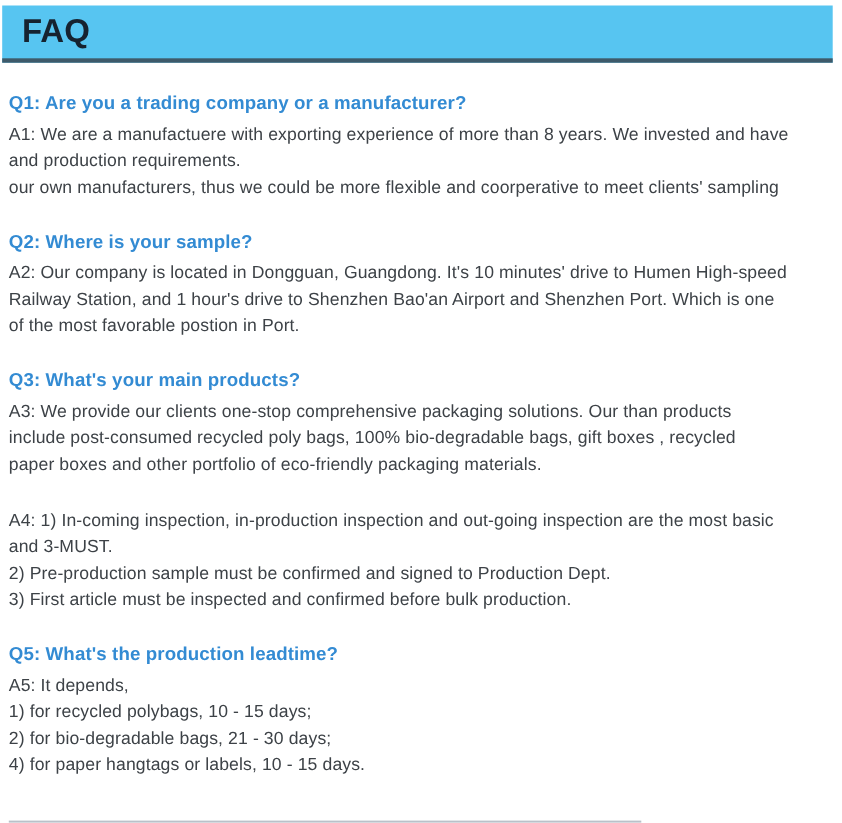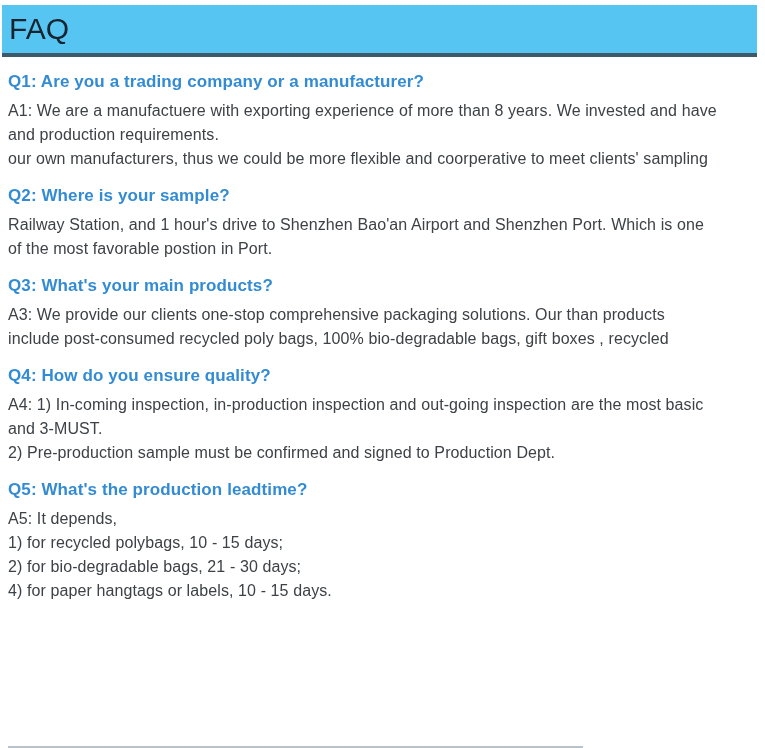--- a/index.html
+++ b/index.html
@@ -23,34 +23,34 @@
     width: 755px;
     height: 48px;
     background: #57C5F1;
     border-bottom: 4px solid #3E5A6A;
     box-sizing: content-box;
     display: flex;
     align-items: center;
   }
   .title-bar .title-text {
     font-size: 30px;
-    font-weight: 400;
+    font-weight: 700;
     color: #162330;
-    padding-left: 7px;
+    padding-left: 18px;
     letter-spacing: 0px;
     line-height: 1;
   }
   .content {
     position: absolute;
     left: 8px;
     top: 57px;
     width: 749px;
   }
   .faq-item {
-    margin-top: 15px;
+    margin-top: 27px;
   }
   .faq-item .question {
     color: #338BD3;
     font-size: 17px;
     font-weight: 700;
     line-height: 20px;
     margin-bottom: 7px;
     letter-spacing: 0.1px;
   }
   .faq-item .answer-line {
@@ -83,35 +83,37 @@
 
     <div class="faq-item">
       <div class="question">Q1: Are you a trading company or a manufacturer?</div>
       <div class="answer-line">A1: We are a manufactuere with exporting experience of more than 8 years. We invested and have</div>
       <div class="answer-line">and production requirements.</div>
       <div class="answer-line">our own manufacturers, thus we could be more flexible and coorperative to meet clients' sampling</div>
     </div>
 
     <div class="faq-item">
       <div class="question">Q2: Where is your sample?</div>
+      <div class="answer-line">A2: Our company is located in Dongguan, Guangdong. It's 10 minutes' drive to Humen High-speed</div>
       <div class="answer-line">Railway Station, and 1 hour's drive to Shenzhen Bao'an Airport and Shenzhen Port. Which is one</div>
       <div class="answer-line">of the most favorable postion in Port.</div>
     </div>
 
     <div class="faq-item">
       <div class="question">Q3: What's your main products?</div>
       <div class="answer-line">A3: We provide our clients one-stop comprehensive packaging solutions. Our than products</div>
       <div class="answer-line">include post-consumed recycled poly bags, 100% bio-degradable bags, gift boxes , recycled</div>
+      <div class="answer-line">paper boxes and other portfolio of eco-friendly packaging materials.</div>
     </div>
 
     <div class="faq-item">
-      <div class="question">Q4: How do you ensure quality?</div>
       <div class="answer-line">A4: 1) In-coming inspection, in-production inspection and out-going inspection are the most basic</div>
       <div class="answer-line">and 3-MUST.</div>
       <div class="answer-line">2) Pre-production sample must be confirmed and signed to Production Dept.</div>
+      <div class="answer-line">3) First article must be inspected and confirmed before bulk production.</div>
     </div>
 
     <div class="faq-item">
       <div class="question">Q5: What's the production leadtime?</div>
       <div class="answer-line">A5: It depends,</div>
       <div class="answer-line">1) for recycled polybags, 10 - 15 days;</div>
       <div class="answer-line">2) for bio-degradable bags, 21 - 30 days;</div>
       <div class="answer-line">4) for paper hangtags or labels, 10 - 15 days.</div>
     </div>
 

